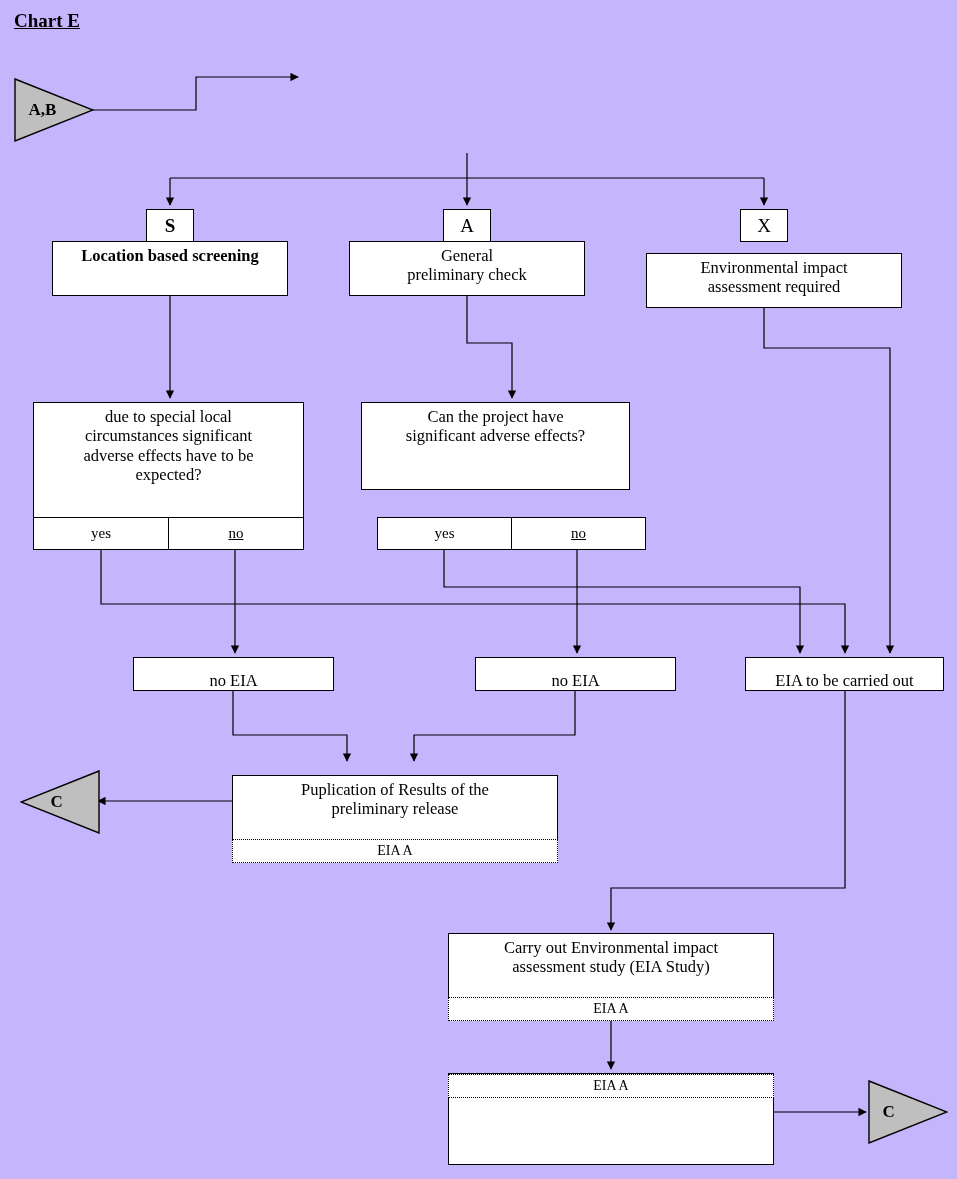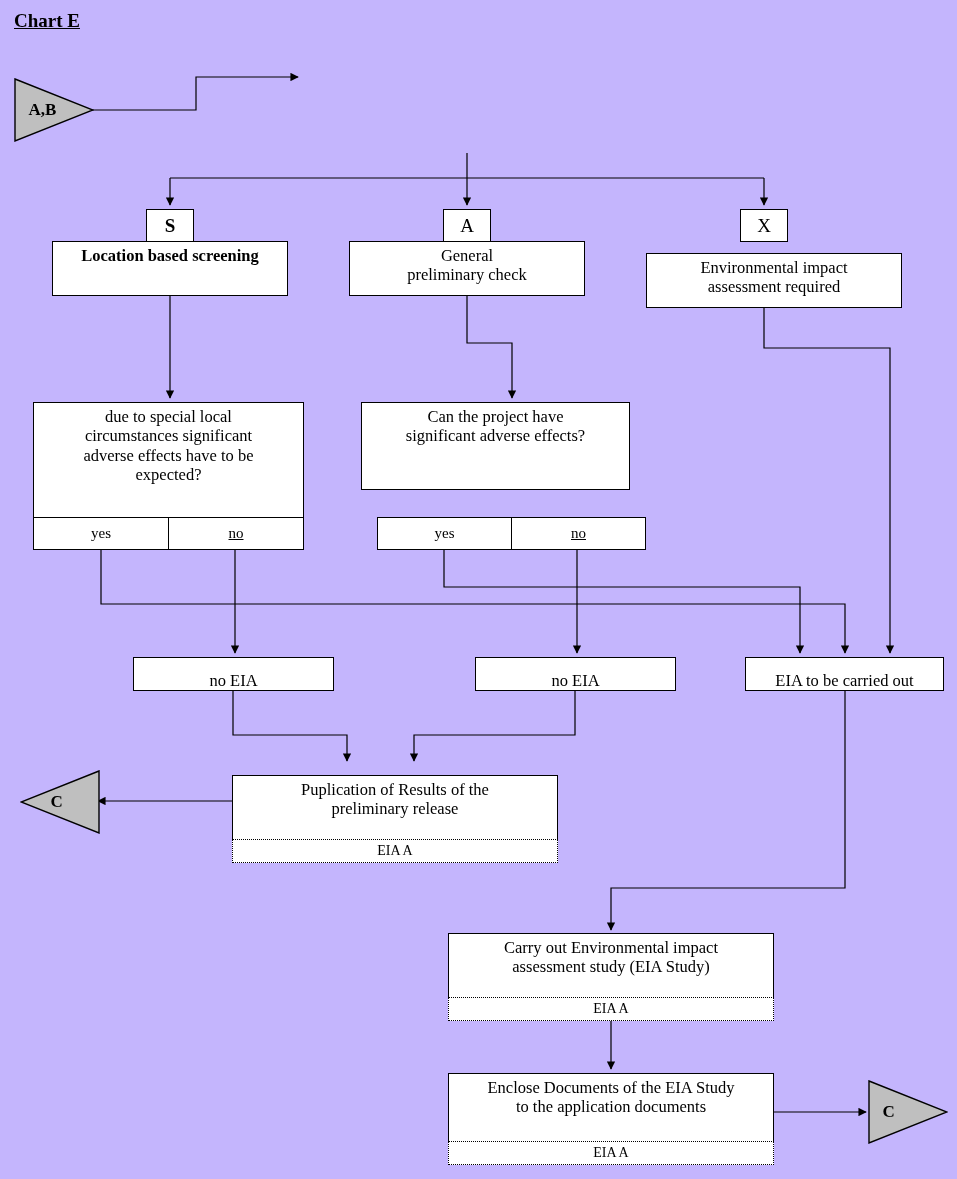--- a/index.html
+++ b/index.html
@@ -296,22 +296,16 @@
     <div class="body">
       <div>
         <div>Carry out Environmental impact</div>
         <div>assessment study (EIA Study)</div>
       </div>
     </div>
     <div class="footer">EIA A</div>
   </div>
 
   <div class="box" style="left:448px; top:1073px; width:326px; height:92px;">
-    <div class="body">
-      <div>
-        <div>Enclose Documents of the EIA Study</div>
-        <div>to the application documents</div>
-      </div>
-    </div>
     <div class="footer">EIA A</div>
   </div>
 
 </div>
 
 </body></html>

